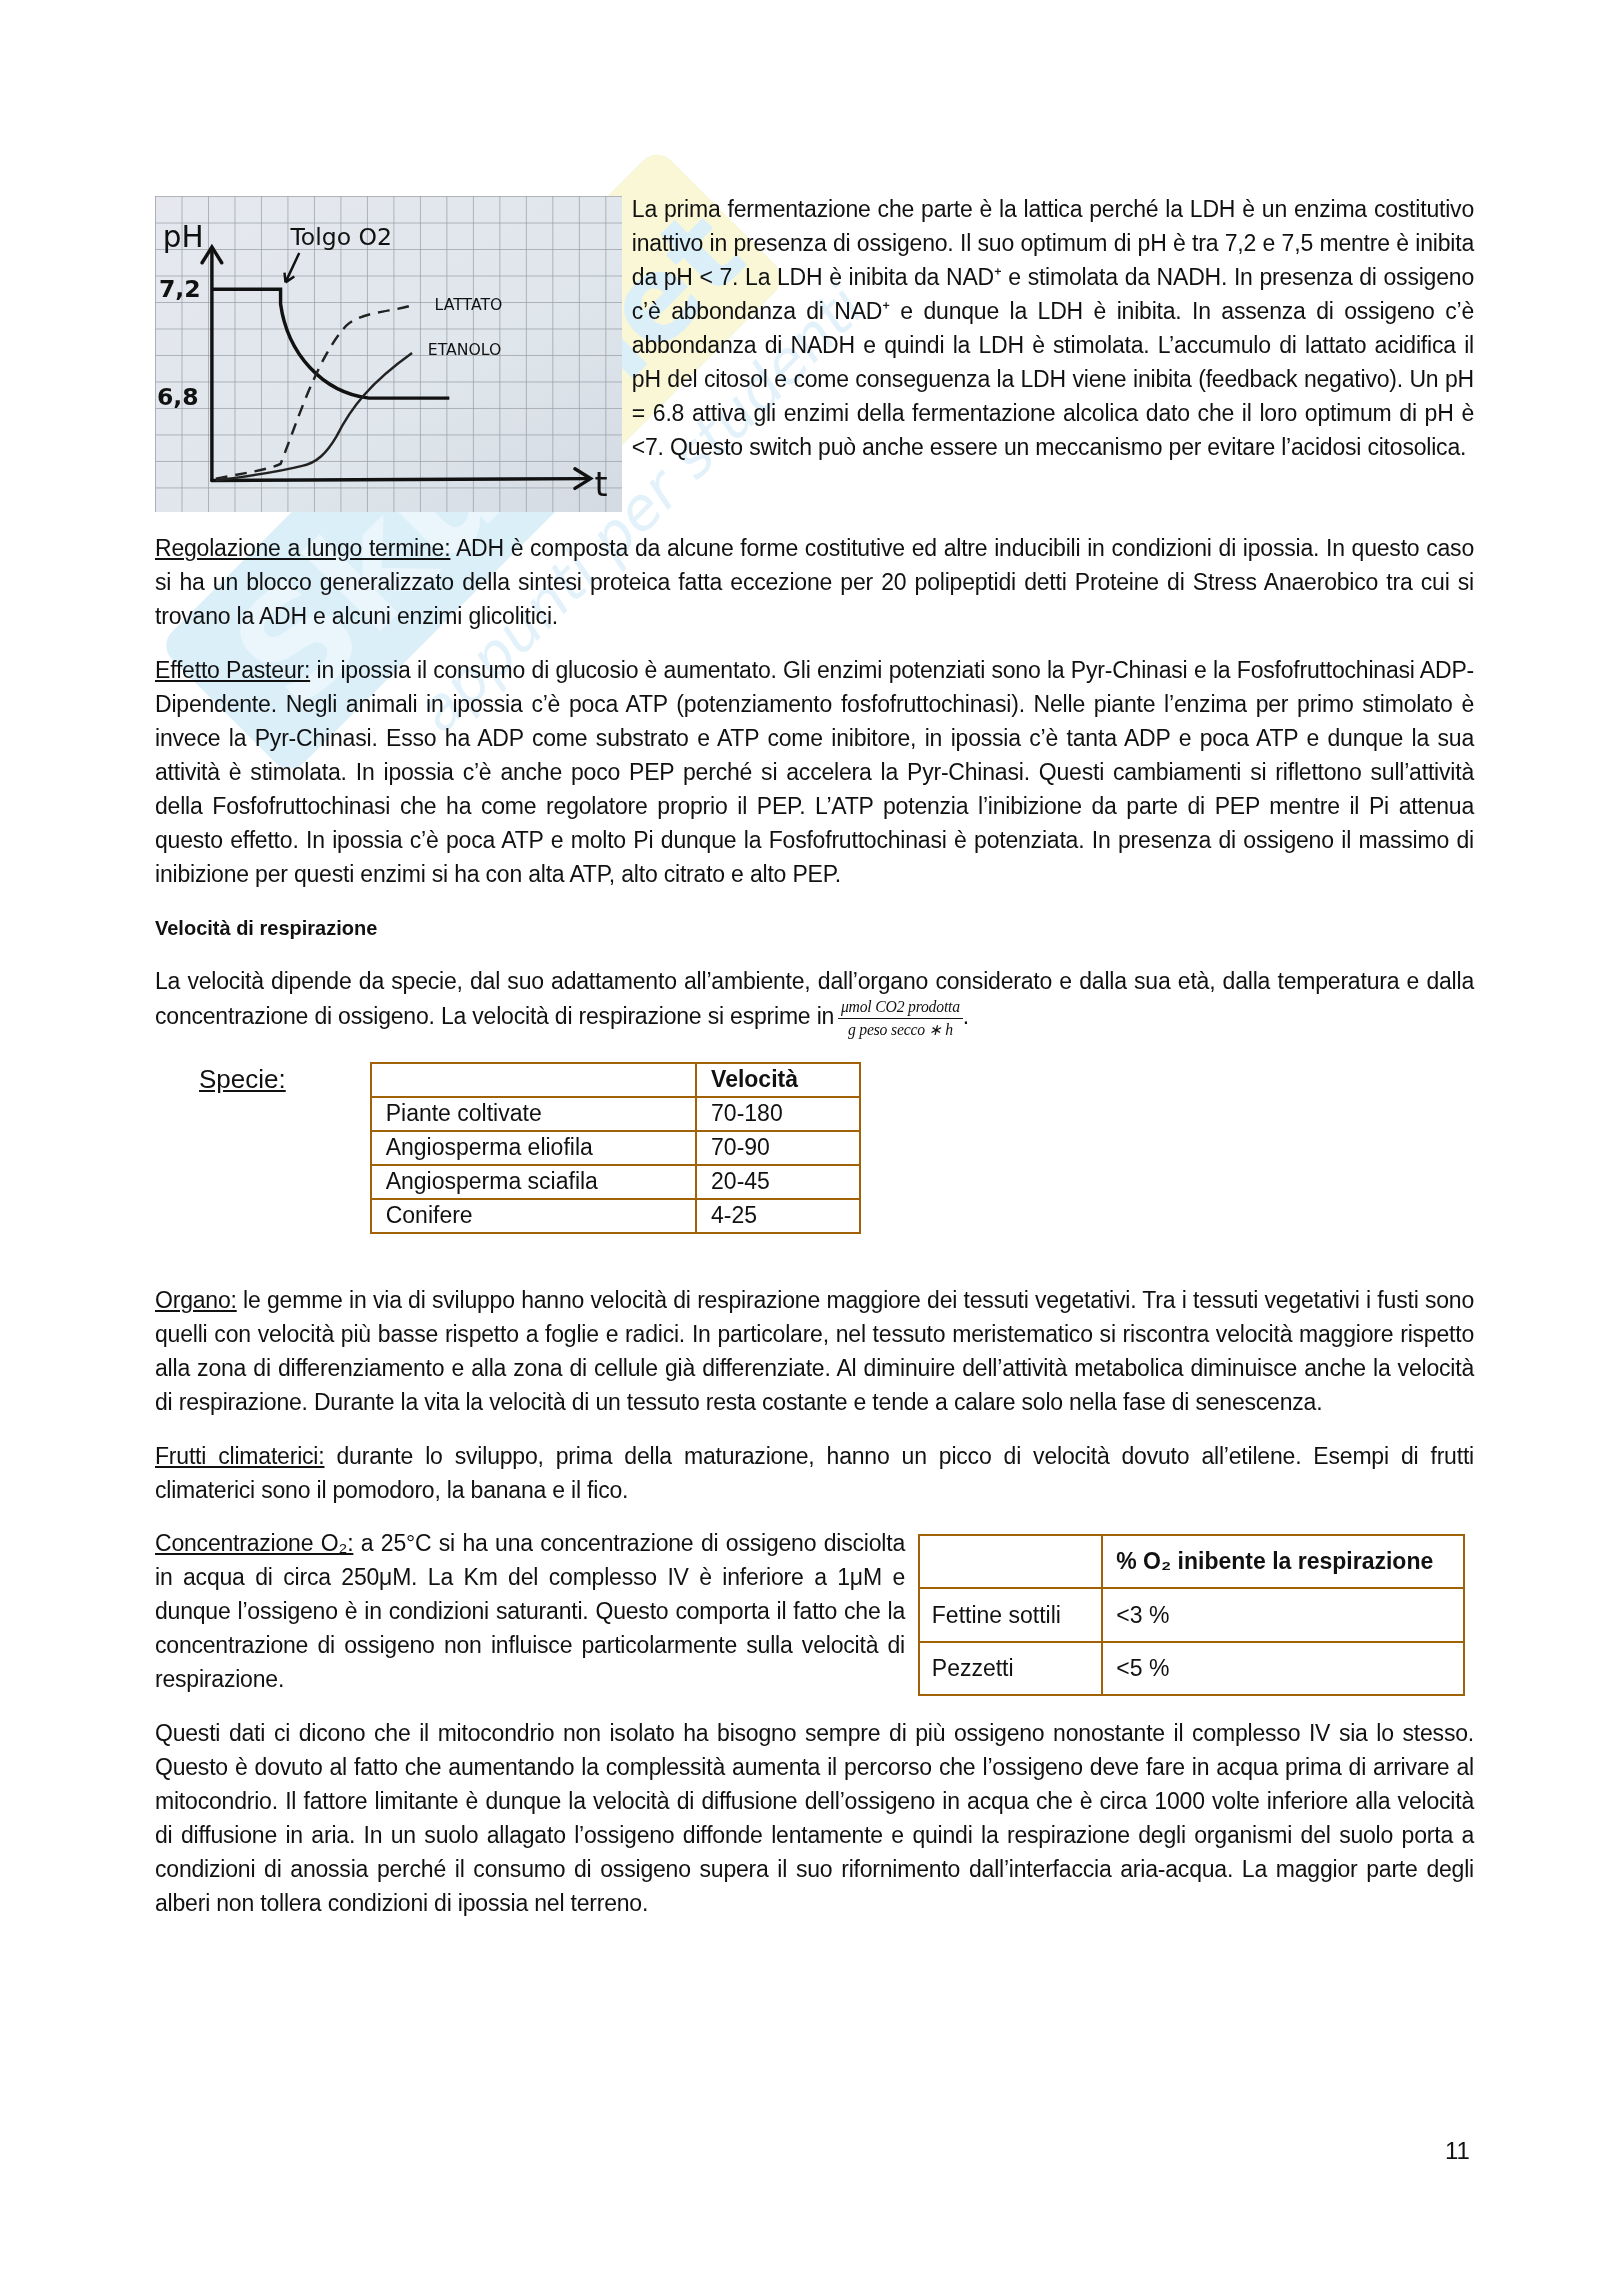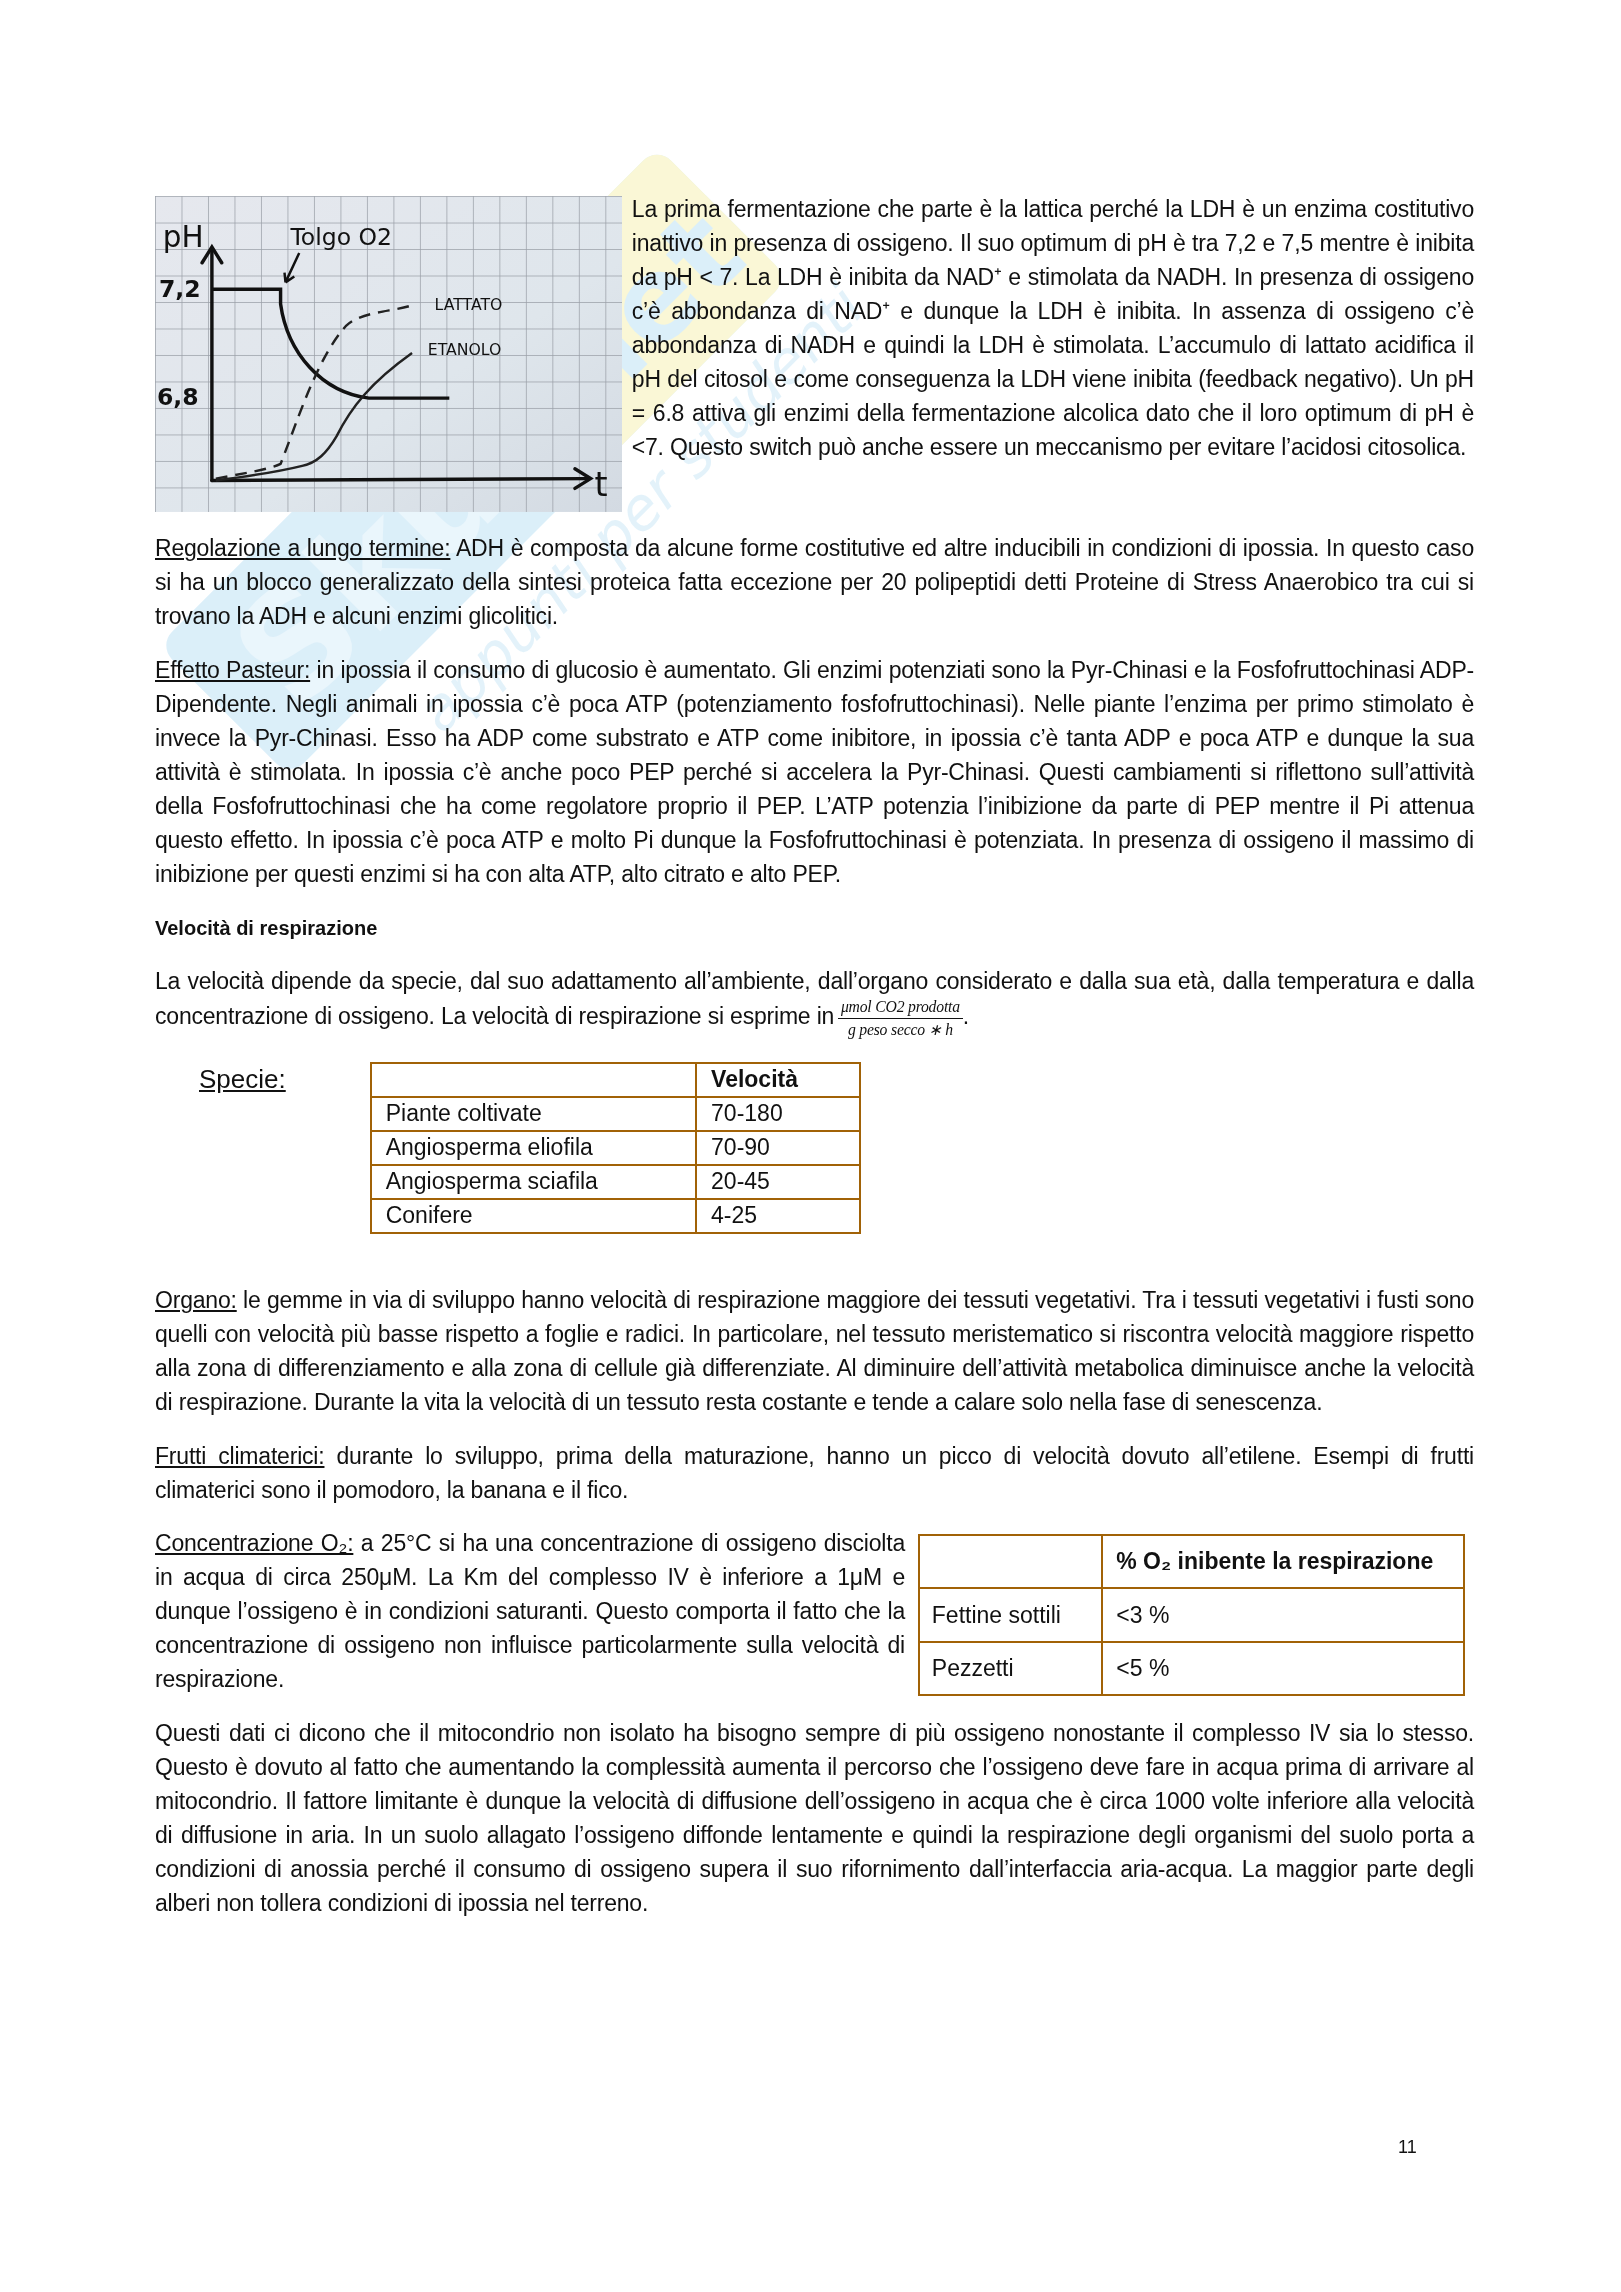--- a/index.html
+++ b/index.html
@@ -23,21 +23,21 @@
   table { border-collapse: collapse; font-size: 23px; }
   td, th { border: 2px solid #a16207; padding: 0 13.7px; height: 32px; text-align: left; font-weight: normal; margin-top: 16px; }
   th { font-weight: bold; }
   .t1 td:first-child, .t1 th:first-child { width: 296px; }
   .t1 td:last-child, .t1 th:last-child { width: 134px; }
   .o2 { display: flex; gap: 13px; margin-top: 19.6px; }
   .o2 .para { width: 750px; flex: none; }
   .t2 { margin-top: 7.8px; }
   .t2 td:first-child, .t2 th:first-child { width: 157px; padding: 0 11.8px; }
   .t2 td:last-child, .t2 th:last-child { width: 333px; }
-  .pagenum { position: absolute; left: 1398px; top: 2137px; font-size: 18px; z-index: 1; }
+  .pagenum { position: absolute; left: 1445px; top: 2137px; font-size: 24px; z-index: 1; }
 </style>
 </head>
 <body>
 
 <svg class="watermark" viewBox="0 0 900 900">
   <g transform="rotate(-45 450 450)" opacity="0.55">
     <rect x="120" y="330" width="720" height="190" rx="20" fill="#bfe2f5"></rect>
     <rect x="560" y="330" width="280" height="190" rx="20" fill="#f6f2b5"></rect>
     <text x="170" y="480" font-family="DejaVu Sans, sans-serif" font-size="150" font-weight="bold" fill="#d9effa">Sku</text>
     <text x="600" y="480" font-family="DejaVu Sans, sans-serif" font-size="120" font-weight="bold" fill="#bfe2f5">net</text>

